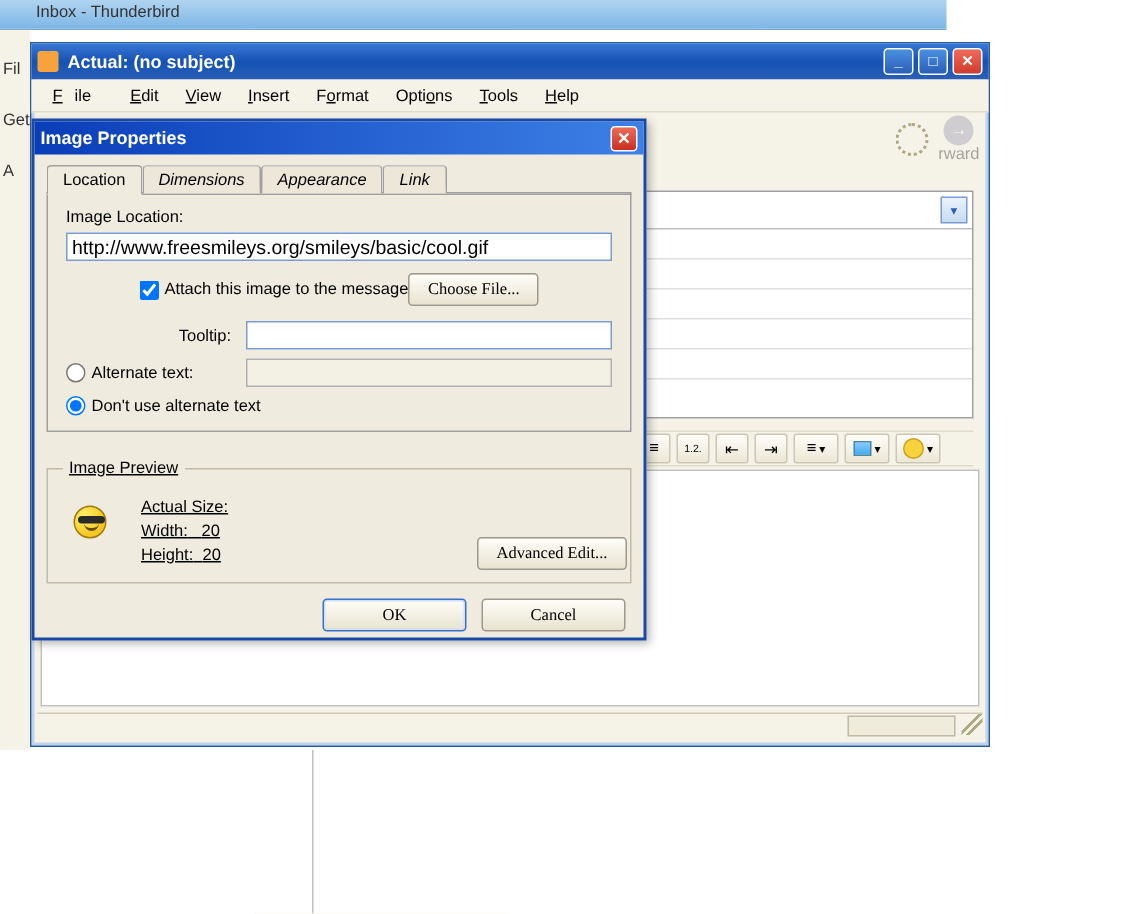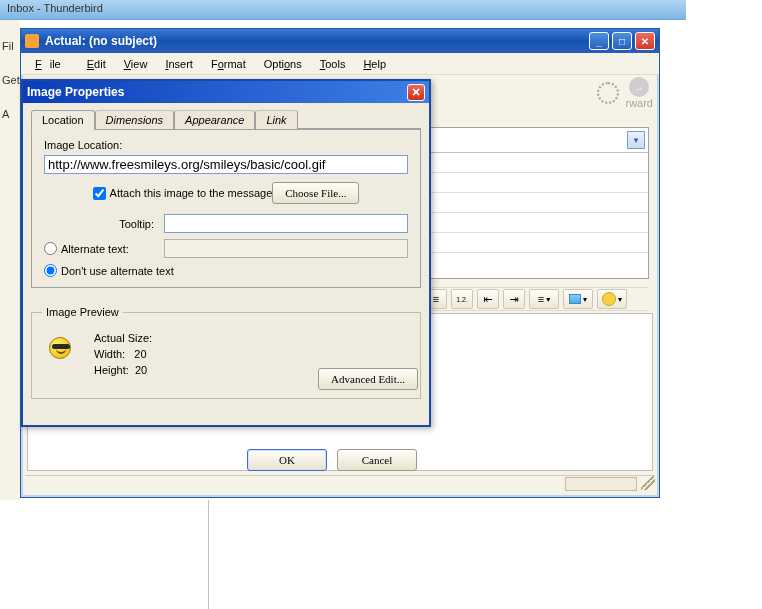--- a/index.html
+++ b/index.html
@@ -21,24 +21,24 @@
   position: absolute;
   left: 208px;
   top: 500px;
   width: 1px;
   height: 109px;
   background: #c0c0c0;
 }
 
 .tb-titlebar {
   position: absolute;
-  left: 0; top: 0; width: 686px; height: 20px;
+  left: 0; top: 0; width: 631px; height: 20px;
   background: linear-gradient(to bottom, #b0d4f0 0%, #7eb6e6 100%);
   color: #333;
-  padding: 2px 7px;
+  padding: 2px 24px;
   border-bottom: 1px solid #7aa9d0;
 }
 .tb-titlebar .title { font-size: 11px; }
 .tb-shell-left {
   position: absolute;
   left: 0; top: 20px; width: 20px; height: 480px;
   background: #f5f2e7;
   font-size:11px;
   color:#333;
   padding-top:20px;
@@ -273,22 +273,23 @@
   display:grid;
   grid-template-columns: 120px 1fr;
   row-gap:6px;
   align-items:center;
   margin-top:10px;
 }
 .radio-label{ display:flex; align-items:center;}
 fieldset.preview {
   margin: 10px 8px 0 8px;
   border: 1px solid #c0bca8;
-  padding: 6px 10px 20px 10px;
+  padding: 6px 10px 10px 10px;
   position:relative;
+  text-decoration:underline;
 }
 fieldset.preview legend {
   font-size: 11px;
   padding: 0 4px;
 }
 .preview-row{ display:flex; align-items:flex-start; gap:16px;}
 .img-thumb{
   width: 36px; height:36px;
   display:flex;align-items:center;justify-content:center;
   margin-top:6px;
@@ -306,21 +307,21 @@
 .cool-smiley::after{
   content:"";position:absolute;left:6px;bottom:4px;width:10px;height:4px;
   border-bottom:2px solid #6a4a00;border-radius:0 0 6px 6px;
 }
 .size-info{line-height:16px; padding-top:6px;}
 .adv-btn{ position:absolute; right:2px; bottom:8px;text-align:right;}
 .dlg-foot{
   display:flex; justify-content:flex-end; gap:10px;
   padding: 10px 12px;
 }
-.dlg-foot .btn{ width:80px;margin-top:40px; }
+.dlg-foot .btn{ width:96px; }
 </style>
 </head>
 <body>
 
 <div class="main-bg"></div>
 <div class="vert-line"></div>
 
 <div class="tb-titlebar">
   <span class="title">Inbox - Thunderbird</span>
 </div>

